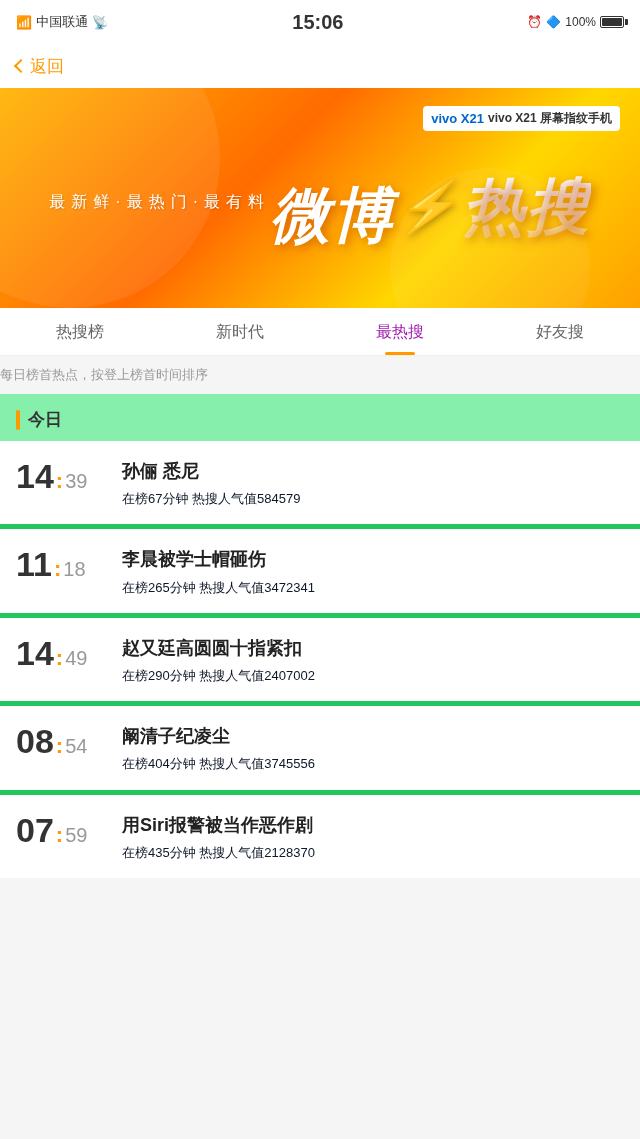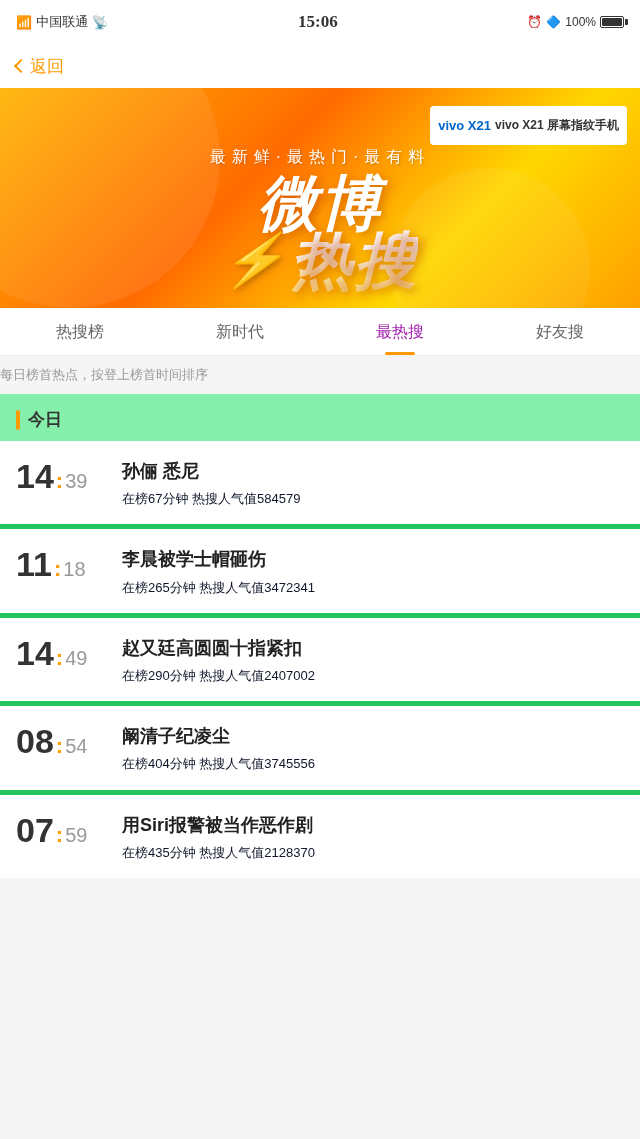--- a/index.html
+++ b/index.html
@@ -18,21 +18,21 @@
       height: 44px;
       background: #fff;
       display: flex;
       align-items: center;
       justify-content: space-between;
       padding: 0 16px;
       font-size: 14px;
       color: #333;
     }
     .status-left { display: flex; align-items: center; gap: 4px; font-size: 13px; }
-    .status-center { font-size: 17px; font-weight: 600; font-family: Liberation Serif, serif; }
+    .status-center { font-size: 20px; font-weight: 600; }
     .status-right { display: flex; align-items: center; gap: 4px; font-size: 12px; }
     .battery-icon {
       width: 24px; height: 12px; border: 1.5px solid #333; border-radius: 2px; position: relative; display: inline-flex; align-items: center;
     }
     .battery-icon::after {
       content: ''; position: absolute; right: -5px; top: 50%; transform: translateY(-50%);
       width: 3px; height: 6px; background: #333; border-radius: 0 1px 1px 0;
     }
     .battery-fill { height: 8px; background: #333; border-radius: 1px; width: 22px; margin: 0 1px; }
 
@@ -67,27 +67,27 @@
     }
     .banner-bg-circle1 {
       position: absolute; width: 300px; height: 300px; border-radius: 50%;
       background: rgba(255,255,255,0.08); top: -80px; left: -80px;
     }
     .banner-bg-circle2 {
       position: absolute; width: 200px; height: 200px; border-radius: 50%;
       background: rgba(255,255,255,0.06); bottom: -60px; right: 50px;
     }
     .banner-vivo {
-      position: absolute; top: 18px; right: 13px; background: #fff;
-      border-radius: 4px; padding: 11px 8px; font-size: 12px; color: #333;
+      position: absolute; top: 18px; right: 20px; background: #fff;
+      border-radius: 4px; padding: 4px 8px; font-size: 12px; color: #333;
       font-weight: 600; display: flex; align-items: center; gap: 4px;
     }
     .vivo-logo { color: #0066cc; font-weight: 800; font-size: 13px; }
     .banner-main-title {
-      display: flex; flex-direction: column; align-items: center; margin-top: 30px;
+      display: flex; flex-direction: row; align-items: flex-start; margin-top: 30px;
     }
     .weibo-title {
       font-size: 72px; font-weight: 900; color: #fff;
       text-shadow: 2px 4px 8px rgba(200,80,0,0.4);
       letter-spacing: 4px; line-height: 1;
       font-style: italic;
     }
     .banner-subtitle {
       font-size: 16px; color: #fff; margin-top: 12px;
       text-shadow: 1px 1px 2px rgba(0,0,0,0.2);

